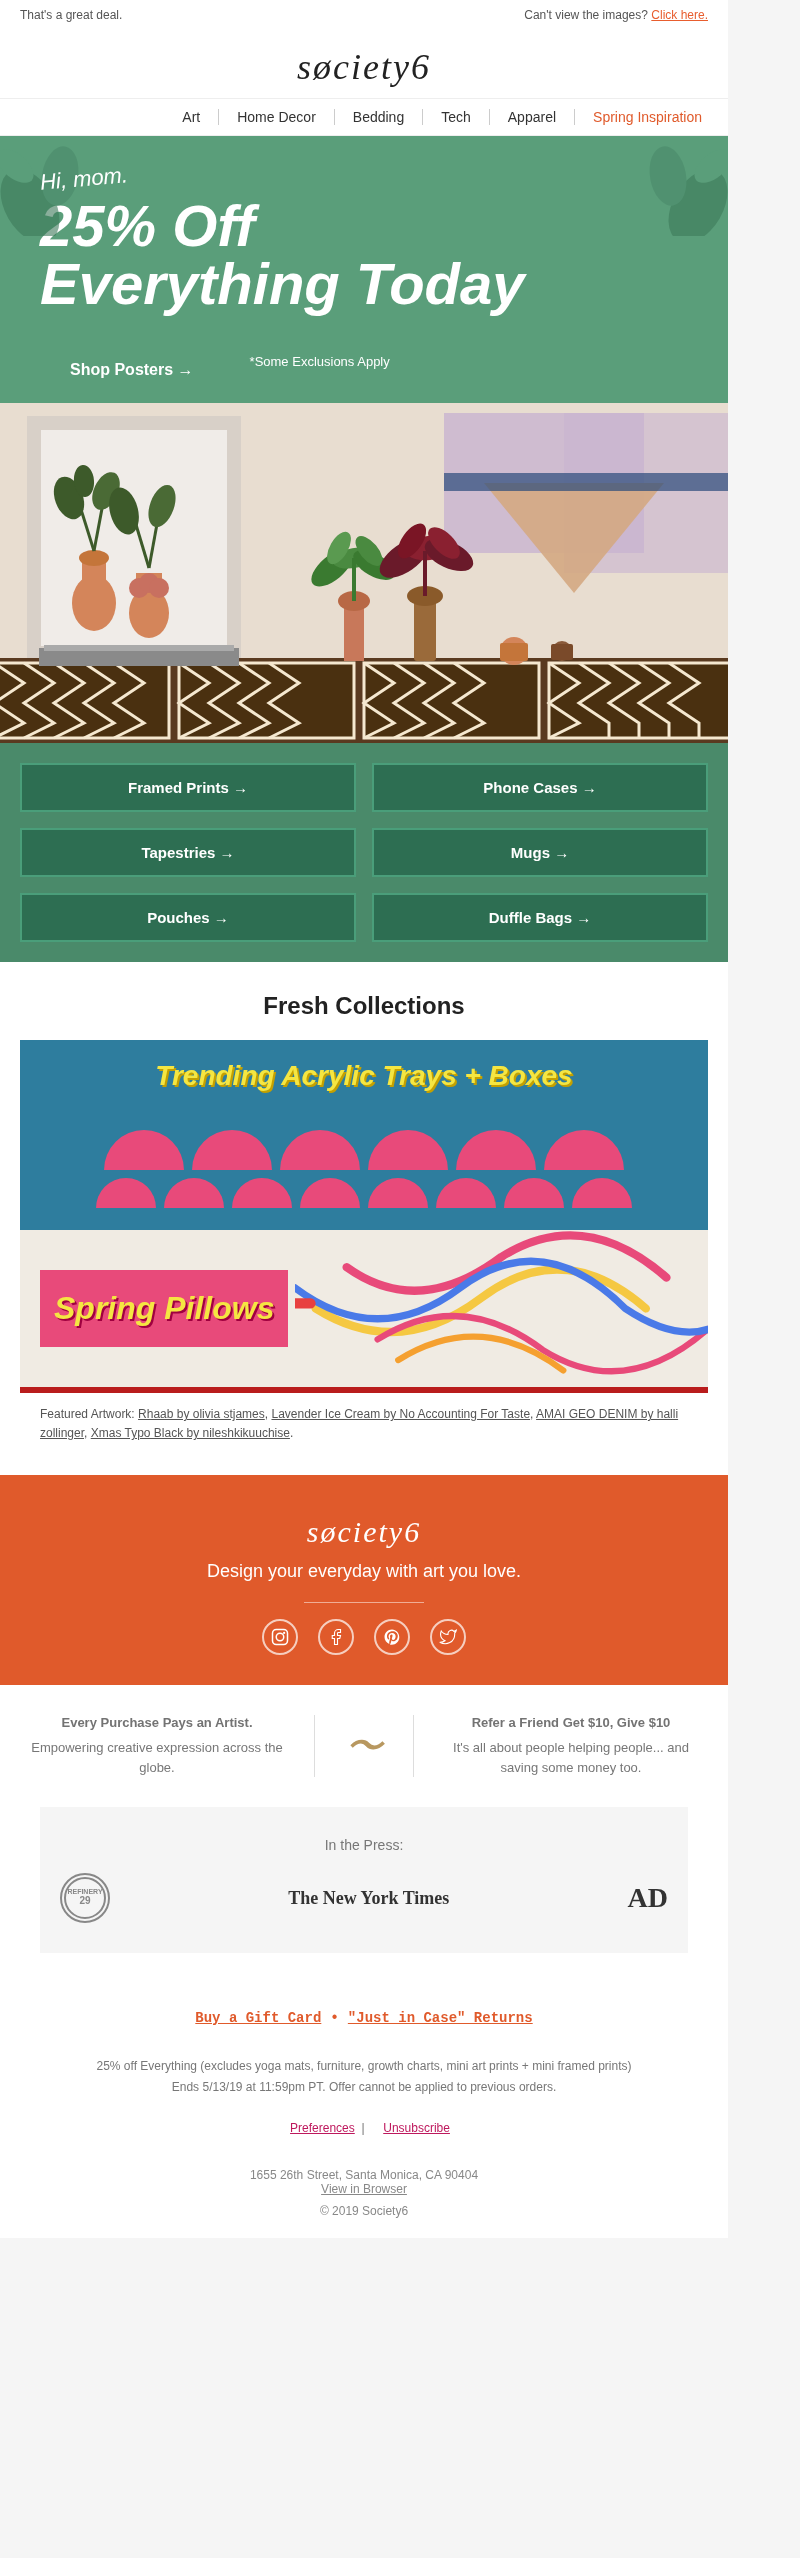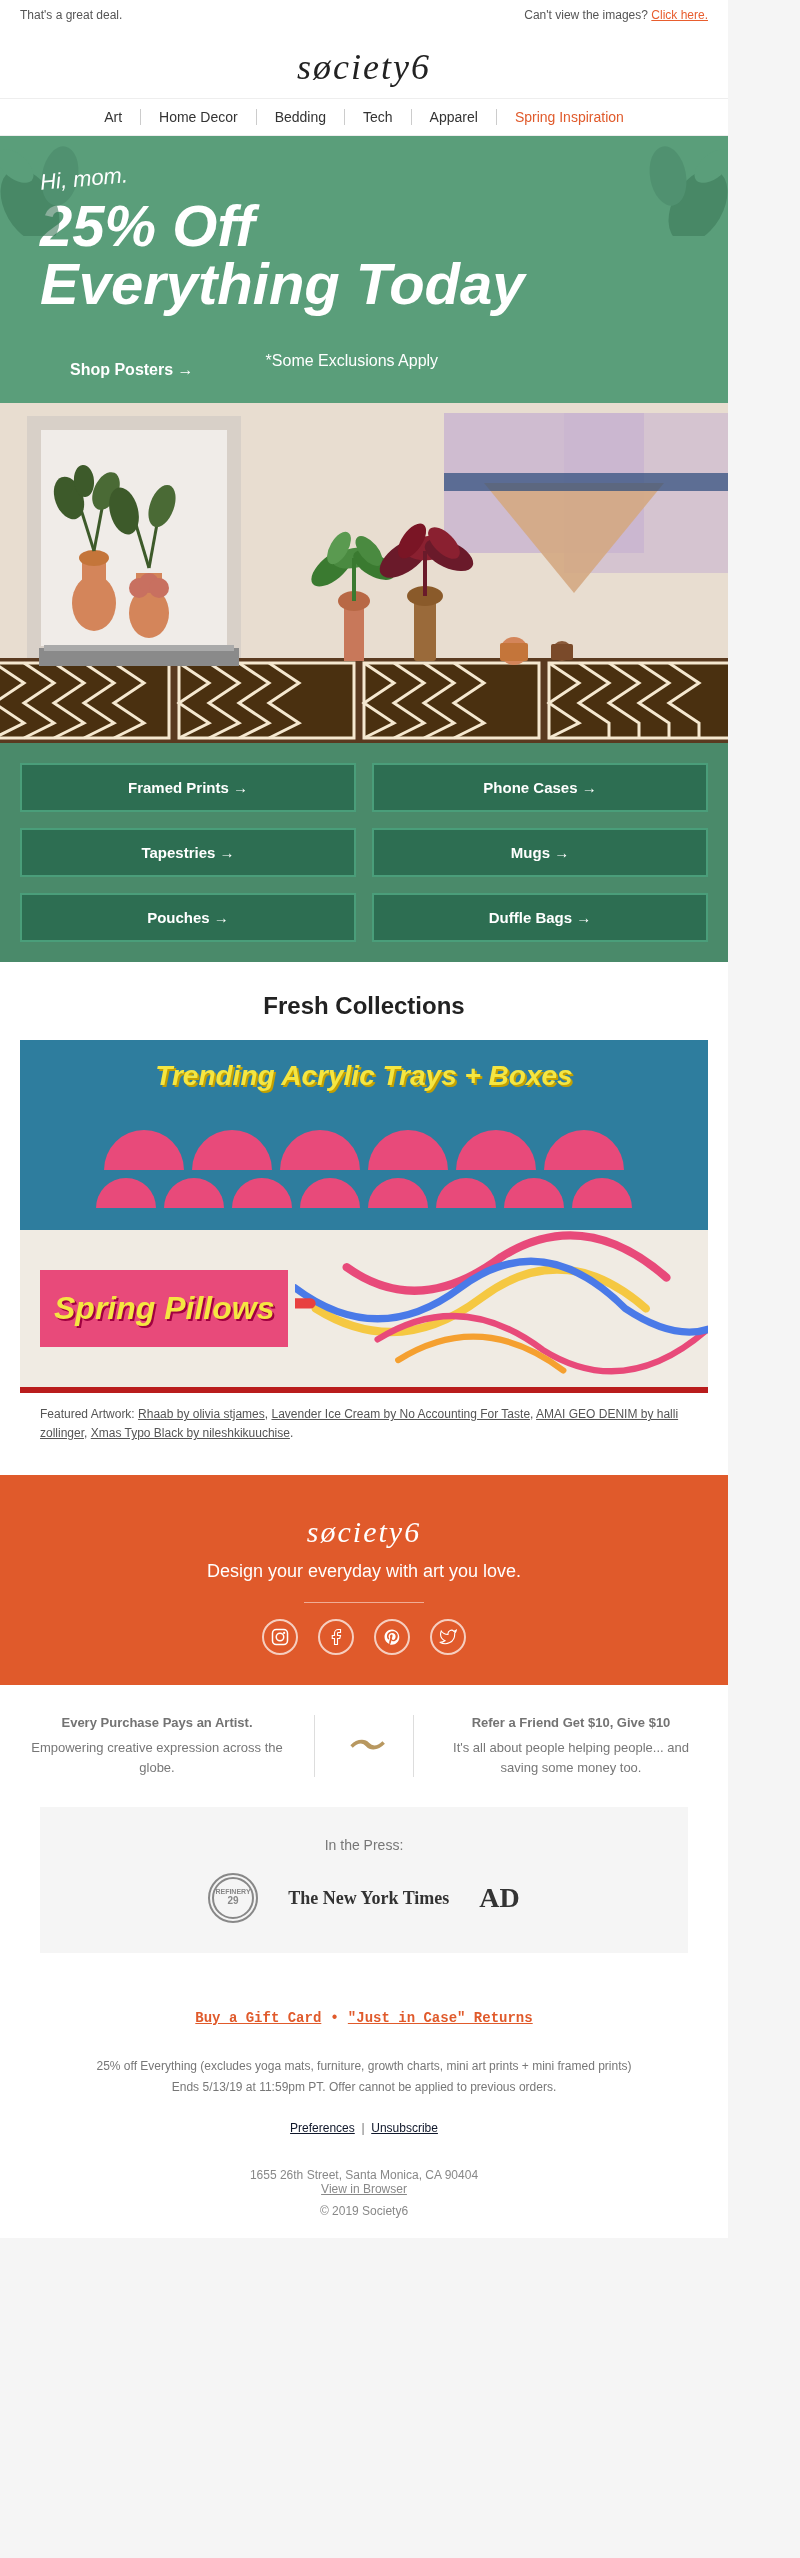--- a/index.html
+++ b/index.html
@@ -41,21 +41,21 @@
       font-family: Georgia, serif;
       letter-spacing: 2px;
       color: #222;
       font-style: italic;
     }
 
     
     .nav {
       background: #fff;
       display: flex;
-      justify-content: center;
+      justify-content: flex-end;
       align-items: center;
       padding: 10px 8px;
       gap: 0;
       border-bottom: 1px solid #eee;
     }
     .nav-item {
       padding: 0 18px;
       font-size: 14px;
       color: #333;
       cursor: pointer;
@@ -97,23 +97,23 @@
       border: 2px solid #5a9e7a;
       color: #fff;
       padding: 12px 28px;
       font-size: 16px;
       font-weight: bold;
       cursor: pointer;
       margin-top: 18px;
       text-decoration: none;
     }
     .exclusions {
-      font-size: 16px;
-      color: #fff;
-      margin-left: 28px;
+      font-size: 13px;
+      color: #fff;
+      margin-left: 12px;
     }
 
     
     .product-buttons {
       background: #4a8a6a;
       padding: 20px;
       display: grid;
       grid-template-columns: 1fr 1fr;
       gap: 16px;
     }
@@ -308,21 +308,21 @@
       margin: 0 20px;
       margin-bottom: 20px;
     }
     .press-title {
       font-size: 14px;
       color: #777;
       margin-bottom: 20px;
     }
     .press-logos {
       display: flex;
-      justify-content: center;
+      justify-content: space-between;
       align-items: center;
       gap: 30px;
     }
     .press-logo {
       font-size: 13px;
       color: #888;
       font-weight: bold;
     }
     .press-logo.nyt {
       font-family: Georgia, serif;
@@ -369,22 +369,23 @@
     
     .fine-print {
       text-align: center;
       padding: 15px 30px;
       font-size: 12px;
       color: #777;
       line-height: 1.7;
       background: #fff;
     }
     .fine-print a {
-      color: #0f172a;
+      color: #be185d;
       text-decoration: underline;
+      margin-left: 12px;
     }
 
     
     .bottom-footer {
       text-align: center;
       padding: 15px 20px 20px;
       font-size: 12px;
       color: #888;
       background: #fff;
     }

